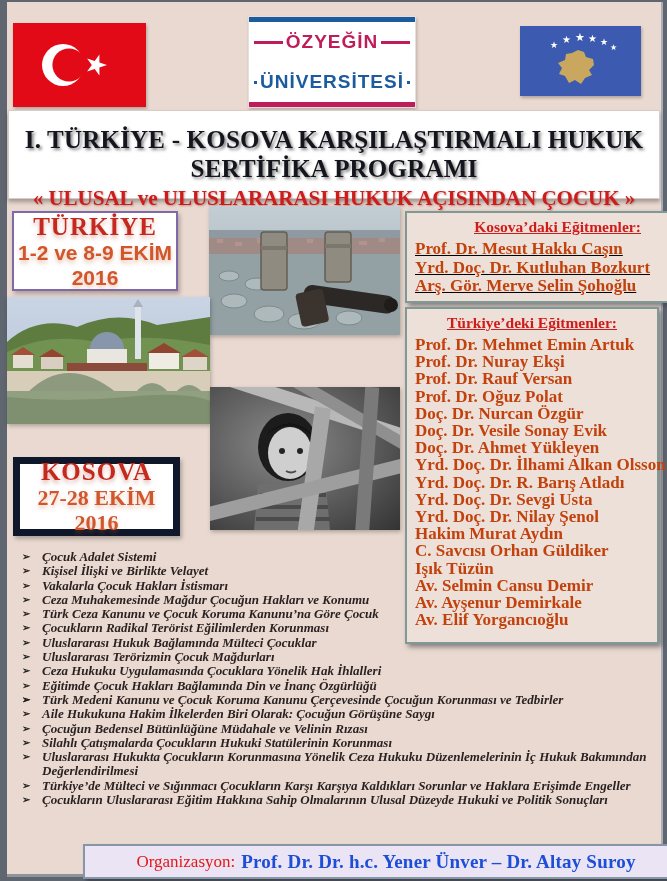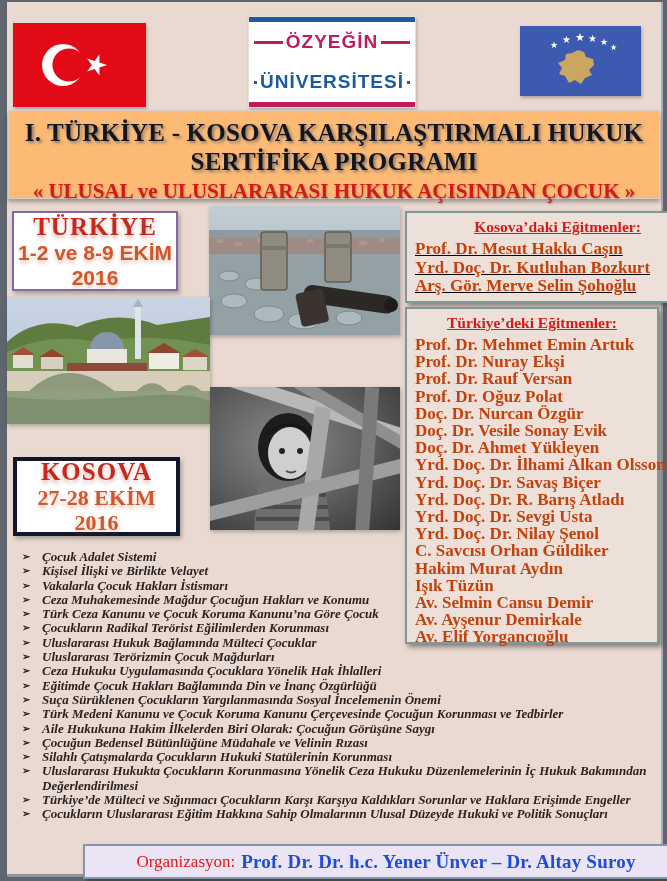--- a/index.html
+++ b/index.html
@@ -11,28 +11,28 @@
   .flag{box-shadow:1px 2px 3px rgba(0,0,0,.25);}
   .logo-box{background:#fff;border:1px solid #e6e0da;display:flex;flex-direction:column;justify-content:space-between;padding:0;box-shadow:1px 2px 3px rgba(0,0,0,.2);}
   .logo-bar{height:5px;width:100%;}
   .logo-rows{flex:1;display:flex;flex-direction:column;justify-content:center;gap:18px;padding:3px 5px;}
   .lg-row{display:flex;align-items:center;gap:3px;font-family:"Liberation Sans",sans-serif;font-weight:bold;letter-spacing:1px;}
   .lg-line{flex:1;height:3px;background:currentColor;}
   .lg-row.mag{color:#bf1c5c;font-size:19px;}
   .lg-row.blu{color:#1b5b9e;font-size:19px;}
 
   
-  .banner{background:#fdba74;text-align:center;padding-top:7px;box-shadow:0 3px 4px rgba(0,0,0,.3);border:1px solid #d8ccc6;}
+  .banner{background:#ffffff;text-align:center;padding-top:14px;box-shadow:0 3px 4px rgba(0,0,0,.3);border:1px solid #d8ccc6;}
   .t1,.t2{font-weight:bold;color:#15151d;font-size:25px;line-height:29px;letter-spacing:.2px;text-shadow:2px 2px 3px rgba(110,110,110,.85);}
   .tsub{font-weight:bold;color:#d01b1b;font-size:21px;line-height:27px;margin-top:2px;text-shadow:1px 1px 2px rgba(140,80,80,.5);}
 
   
   .datebox{background:#ffffff;display:flex;flex-direction:column;justify-content:center;align-items:center;text-align:center;box-shadow:2px 3px 4px rgba(0,0,0,.25);}
   .datebox.tr{border:2px solid #7e6aa8;}
-  .datebox.ko{border:4px solid #0f172a;align-items:center;}
+  .datebox.ko{border:7px solid #0f172a;align-items:center;}
   .d-country{font-weight:bold;color:#c5281c;font-size:25px;line-height:27px;letter-spacing:1px;text-shadow:0 3px 4px rgba(160,50,30,.35);}
   .d-dates,.d-year{font-weight:bold;color:#d2562b;font-size:22px;line-height:25px;text-shadow:0 3px 4px rgba(190,90,40,.35);}
   .datebox.tr .d-dates,.datebox.tr .d-year{font-family:"Liberation Sans",sans-serif;font-size:21px;}
 
   
   .tbox{background:#ece0d9;border:2px solid #7f9a96;box-shadow:3px 3px 5px rgba(50,50,60,.55);padding:3px 8px 2px 8px;}
   .tbox-title{color:#d01b1b;font-weight:bold;font-size:15.5px;text-align:center;text-decoration:underline;margin:2px 0 4px 0;}
   .name{color:#c2410c;font-weight:bold;font-size:17px;white-space:nowrap;}
   .tbox.ko .name{line-height:18.5px;}
   .tbox.tr .name{line-height:17.2px;}
@@ -204,26 +204,25 @@
     <div>
 
     <div class="name">Prof. Dr. Mehmet Emin Artuk</div>
           <div class="name">Prof. Dr. Nuray Ekşi</div>
           <div class="name">Prof. Dr. Rauf Versan</div>
           <div class="name">Prof. Dr. Oğuz Polat</div>
           <div class="name">Doç. Dr. Nurcan Özgür</div>
           <div class="name">Doç. Dr. Vesile Sonay Evik</div>
           <div class="name">Doç. Dr. Ahmet Yükleyen</div>
           <div class="name">Yrd. Doç. Dr. İlhami Alkan Olsson</div>
-          <div class="name">Yrd. Doç. Dr. Savaş Biçer</div>
           <div class="name">Yrd. Doç. Dr. R. Barış Atladı</div>
           <div class="name">Yrd. Doç. Dr. Sevgi Usta</div>
           <div class="name">Yrd. Doç. Dr. Nilay Şenol</div>
+          <div class="name">Hakim Murat Aydın</div>
           <div class="name">C. Savcısı Orhan Güldiker</div>
-          <div class="name">Hakim Murat Aydın</div>
           <div class="name">Işık Tüzün</div>
           <div class="name">Av. Selmin Cansu Demir</div>
           <div class="name">Av. Ayşenur Demirkale</div>
           <div class="name">Av. Elif Yorgancıoğlu</div>
         </div>
   </div>
 
   <div class="abs photo" style="left:203px;top:385px;width:190px;height:143px;">
     <svg width="190" height="143" viewBox="0 0 190 143">
       <defs>
@@ -306,21 +305,20 @@
         <span class="topic-text">Ceza Hukuku Uygulamasında Çocuklara Yönelik Hak İhlalleri</span>
       </div>
 
       <div class="topic">
         <span class="bullet">➢</span>
         <span class="topic-text">Eğitimde Çocuk Hakları Bağlamında Din ve İnanç Özgürlüğü</span>
       </div>
 
       <div class="topic">
         <span class="bullet">➢</span>
-        <span class="topic-text">Suça Sürüklenen Çocukların Yargılanmasında Sosyal İncelemenin Önemi</span>
       </div>
 
       <div class="topic">
         <span class="bullet">➢</span>
         <span class="topic-text">Türk Medeni Kanunu ve Çocuk Koruma Kanunu Çerçevesinde Çocuğun Korunması ve Tedbirler</span>
       </div>
 
       <div class="topic">
         <span class="bullet">➢</span>
         <span class="topic-text">Aile Hukukuna Hakim İlkelerden Biri Olarak: Çocuğun Görüşüne Saygı</span>

